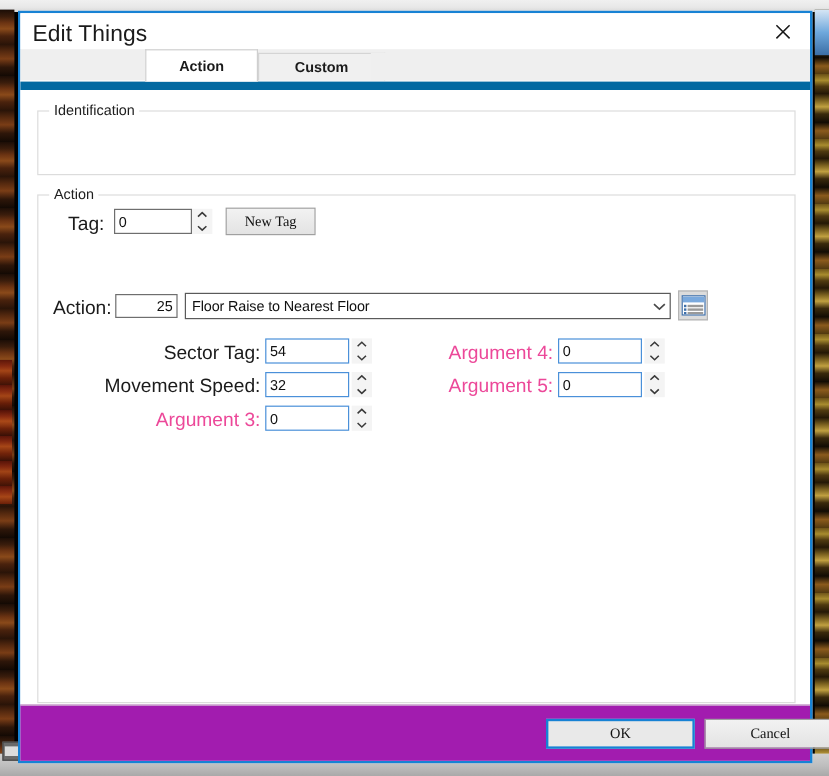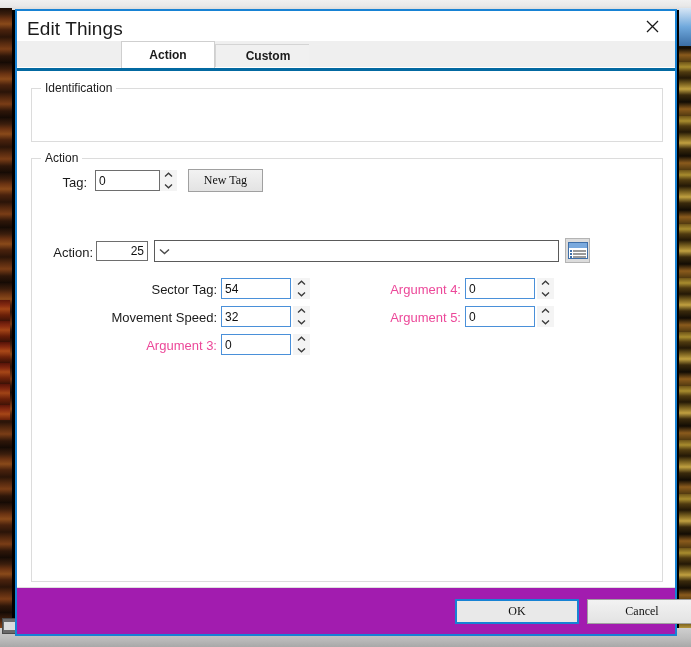--- a/index.html
+++ b/index.html
@@ -167,21 +167,21 @@
     left: 292px; top: 3px;
     right: 0; height: 23px;
     background: #efefef;
   }
 
   
   .body {
     flex: 1 1 auto;
     background: #ffffff;
     position: relative;
-    border-top: 3px solid #0369a1;
+    border-top: 7px solid #0369a1;
   }
 
   
   .groupbox {
     position: absolute;
     border: 1px solid #dcdcdc;
     box-sizing: border-box;
   }
   .group-legend {
     position: absolute;
@@ -191,21 +191,21 @@
     padding: 0 4px;
     font-size: 12px;
     color: #202020;
   }
   #gb-identification { left: 14px; top: 17px; width: 632px; height: 54px; }
   #gb-action        { left: 14px; top: 87px; width: 632px; height: 424px; }
 
   
   .fld-label {
     position: absolute;
-    font-size: 13px;
+    font-size: 16px;
     color: #1b1b1b;
     text-align: right;
     white-space: nowrap;
   }
   .fld-label.dim { color: #ec4899; }
 
   
   .txt {
     position: absolute;
     box-sizing: border-box;
@@ -380,20 +380,21 @@
 
     <div class="groupbox" id="gb-action">
       <div class="group-legend">Action</div>
     </div>
 
     <div class="fld-label" style="left:20px; top:174px; width:56px;">Action:</div>
 
     <input class="txt gray-border" type="text" style="left: 79px; top: 170px; width: 52px; height: 20px; text-align: right;" value="25">
 
     <div class="combo" style="left:137px; top:169px; width:405px; height:22px;">
+      <div class="combo-text">Floor Raise to Nearest Floor</div>
       <div class="combo-arrow">
         <svg width="11" height="7" viewBox="0 0 11 7">
             <path d="M1 1.5 L5.5 5.6 L10 1.5" stroke="#4a4a4a" stroke-width="1.4" fill="none"></path>
           </svg>
       </div>
     </div>
 
     <div class="browse-btn" style="left:548px; top:167px; width:25px; height:25px;">
       <div class="browse-icon">
         <div class="hdr"></div>

